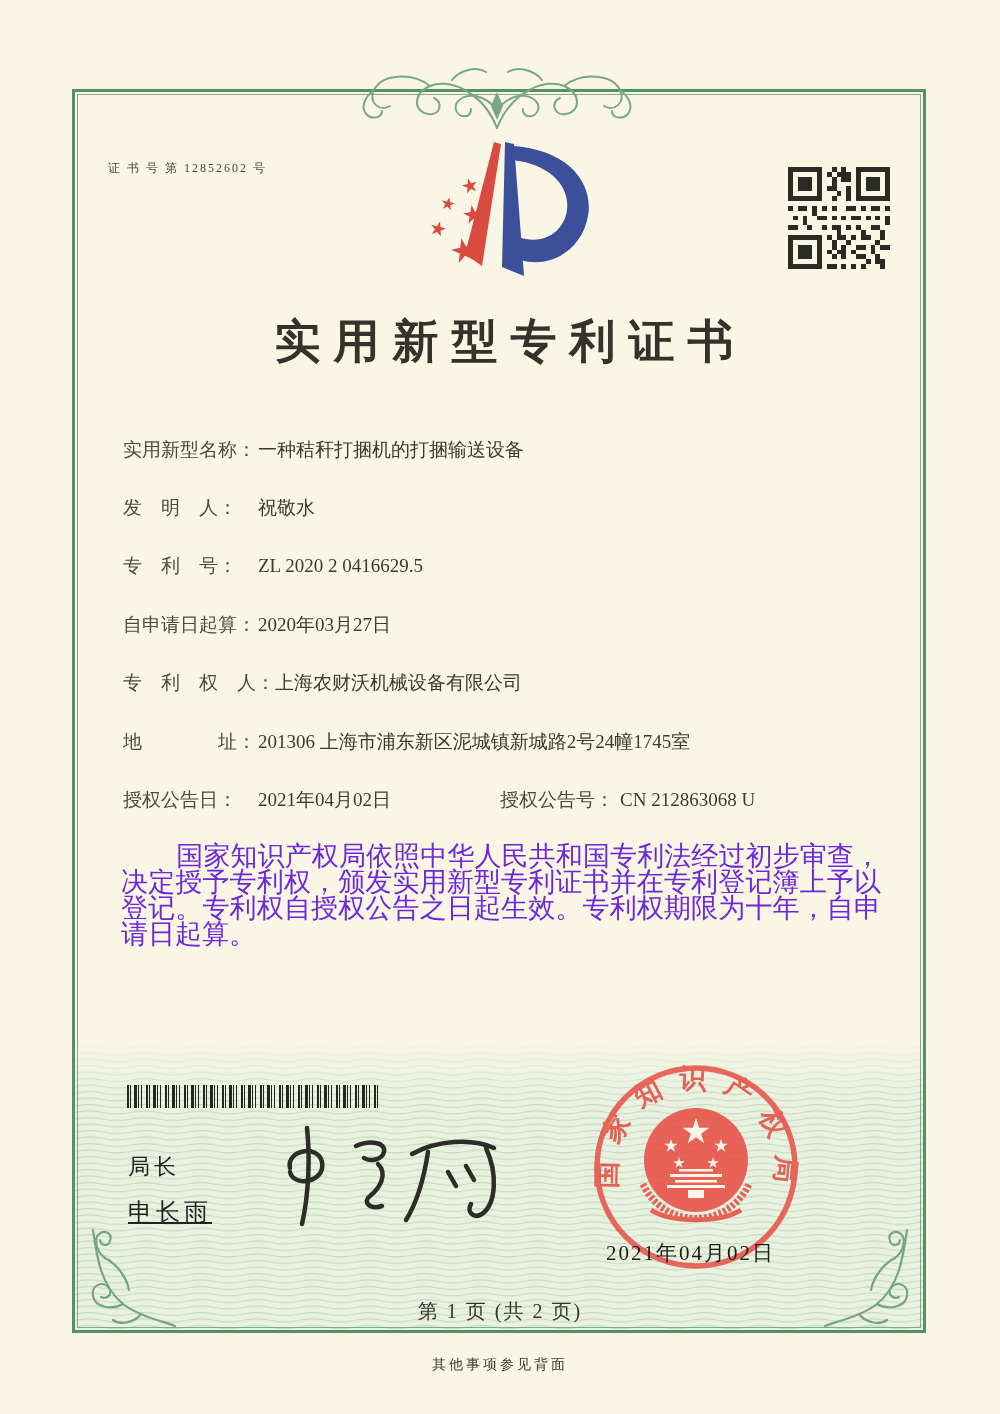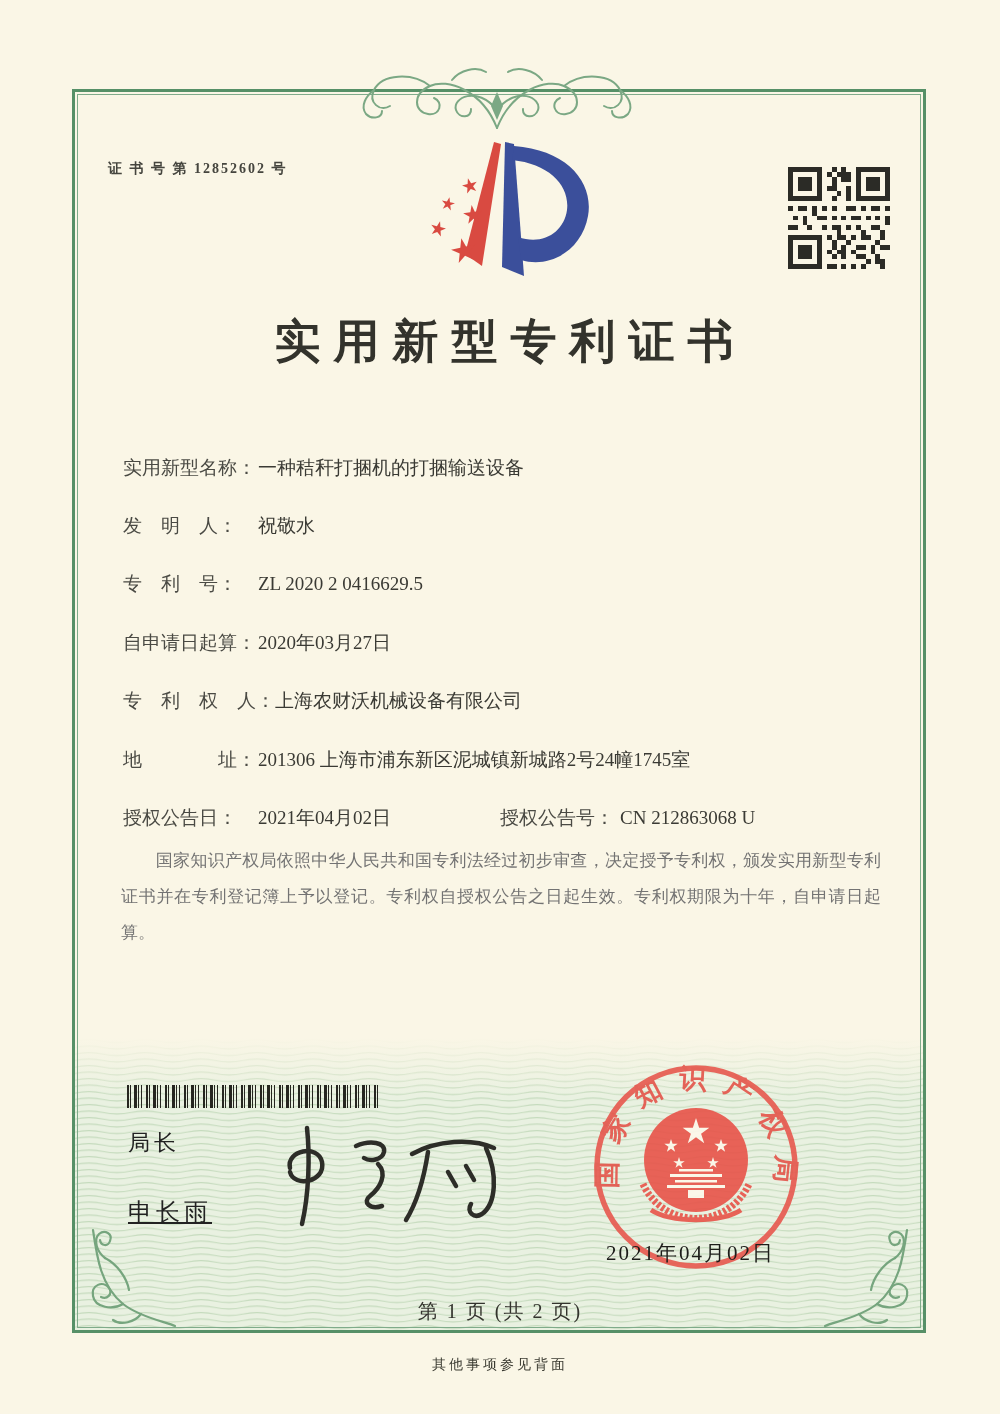--- a/index.html
+++ b/index.html
@@ -9,44 +9,44 @@
     font-family:"Liberation Serif","DejaVu Serif",serif;
     color:#3a3a33;
   }
   .abs{position:absolute;}
   
   .frame{position:absolute;left:72px;top:89px;right:74px;bottom:81px;border:3px solid #569067;}
   .frame-inner{position:absolute;inset:2px;border:1px solid #7fab8a;}
   
   .band{left:75px;top:1038px;width:850px;height:295px;}
   
-  .cert-no{left:108px;top:160px;font-size:14px;letter-spacing:2px;color:#45453e;white-space:nowrap;font-weight:bold;}
+  .cert-no{left:108px;top:160px;font-size:12px;letter-spacing:2px;color:#45453e;white-space:nowrap;}
   .logo{left:402px;top:138px;width:220px;height:162px;}
   .qr{left:788px;top:167px;width:102px;height:102px;}
   .title{left:0;right:0;top:311px;text-align:center;font-size:46px;font-weight:bold;
          letter-spacing:13px;color:#33332c;white-space:nowrap;text-indent:13px;padding-left:8px;}
   
-  .row{position:absolute;left:123px;font-size:19px;white-space:nowrap;color:#3c3c36;margin-top:18px;}
+  .row{position:absolute;left:123px;font-size:19px;white-space:nowrap;color:#3c3c36;}
   .row .lbl{display:inline-block;min-width:135px;color:#4a4a44;}
   .row .val{color:#3a3a34;}
   .r1{top:437px}.r2{top:495px}.r3{top:553px}.r4{top:612px}.r5{top:670px}.r6{top:729px}.r7{top:787px}
   .grant-no{position:absolute;left:377px;top:0;white-space:nowrap;}
   .grant-no .lbl{min-width:0;margin-right:6px;}
   
-  .body-text{left:121px;top:843px;width:760px;font-size:17px;line-height:36px;
-             text-align:justify;color:#737373;}
+  .body-text{left:121px;top:843px;width:760px;font-size:27px;line-height:26px;
+             text-align:justify;color:#6d28d9;}
   .body-text p{margin:0;text-indent:2.05em;}
   
   .barcode{left:127px;top:1085px;width:252px;height:23px;
     background:repeating-linear-gradient(90deg,
       #262620 0 2px,transparent 2px 3px,#262620 3px 4px,transparent 4px 7px,
       #262620 7px 10px,transparent 10px 11px,#262620 11px 12px,transparent 12px 14px,
       #262620 14px 15px,transparent 15px 19px);}
   
-  .director-title{left:128px;top:1128px;font-size:22px;color:#222;letter-spacing:4px;}
+  .director-title{left:128px;top:1152px;font-size:22px;color:#222;letter-spacing:4px;}
   .director-name{left:128px;top:1196px;font-size:24px;color:#222;letter-spacing:4px;text-decoration:underline;}
   .signature{left:252px;top:1116px;width:265px;height:118px;}
   .seal{left:591px;top:1062px;width:210px;height:210px;opacity:.9;}
   .seal-date{left:606px;top:1239px;font-size:21px;color:#1d1d1a;letter-spacing:2px;z-index:5;}
   
   .page-num{left:0;right:0;top:1298px;text-align:center;font-size:20px;color:#33332d;letter-spacing:2px;}
   .back-note{left:0;right:0;top:1356px;text-align:center;font-size:14px;color:#3a3a31;letter-spacing:3px;}
 </style>
 </head>
 <body>

